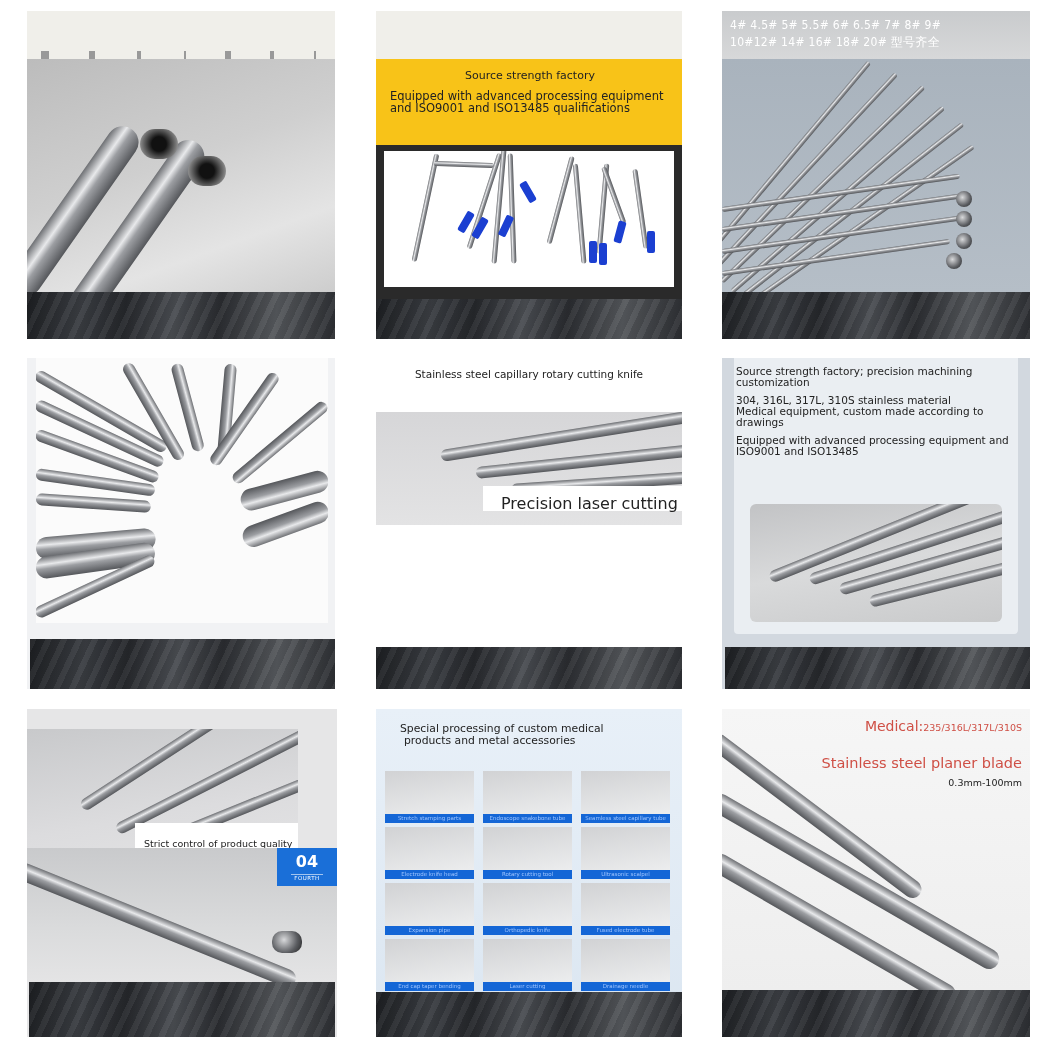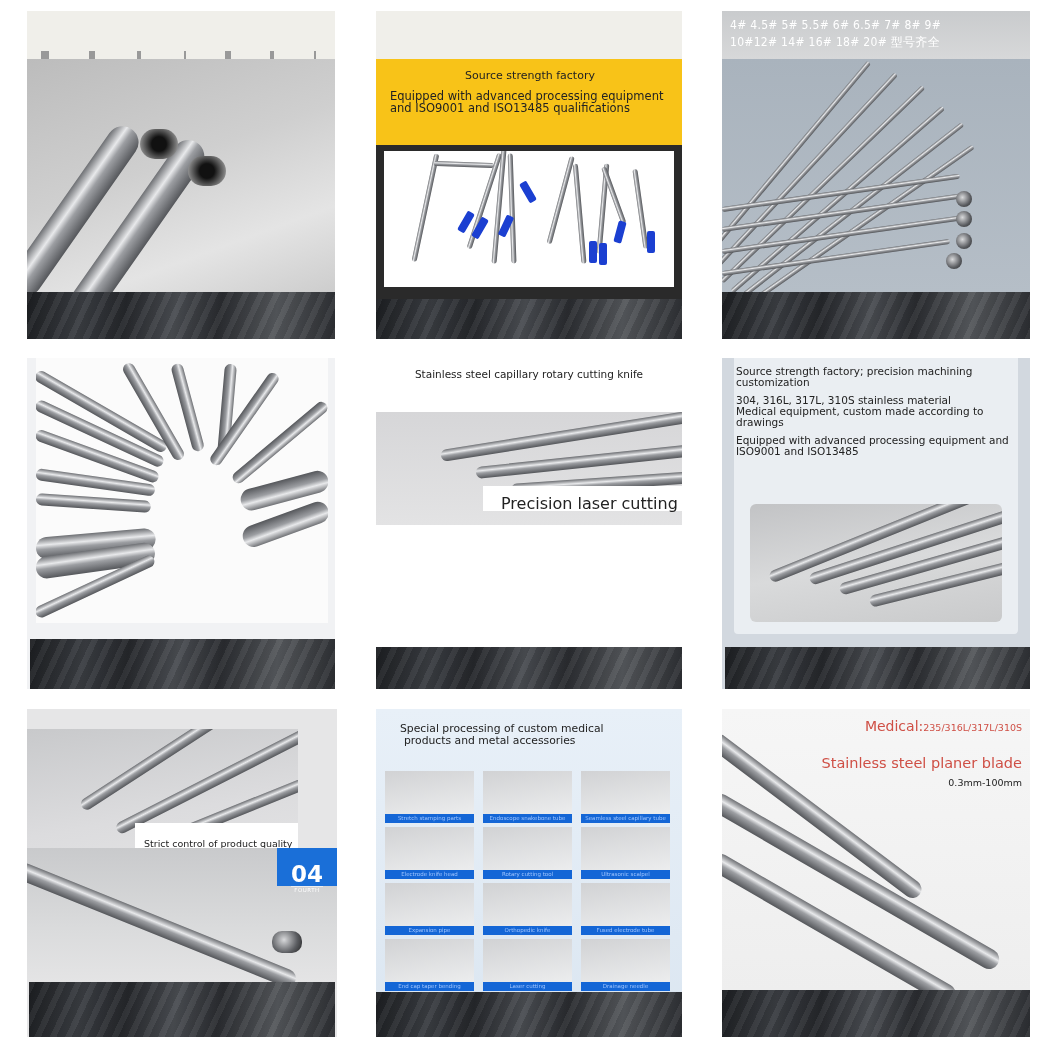--- a/index.html
+++ b/index.html
@@ -78,21 +78,21 @@
     background: linear-gradient(170deg,#c2c3c5,#d9dadb 50%,#c9cacb); overflow: hidden; }
   #c6 .dark-band { height: 42px; left: 3px; right: 0; }
 
   
   #c7 { left: 27px; top: 709px; width: 310px; height: 328px; background: #e6e6e7; }
   #c7 .p1 { position: absolute; left: 0; top: 0; width: 271px; height: 134px; background: linear-gradient(170deg,#c8c9cb,#dcdcde 60%,#e3e3e4); overflow: hidden; margin-top: 20px; }
   #c7 .lab1 { position: absolute; left: 108px; top: 94px; width: 202px; height: 40px; background: #fff; font-size: 9.5px; color: #222; padding: 15px 0 0 9px; }
   #c7 .p2 { position: absolute; left: 0; top: 139px; width: 310px; height: 134px; background: linear-gradient(180deg,#c9cacc,#dadbdc 60%,#e4e4e5); overflow: hidden; }
   #c7 .lab2 { position: absolute; left: 0; top: 94px; width: 193px; height: 40px; background: #fff; font-size: 9.5px; color: #222; padding: 14px 0 0 7px; }
   #c7 .badge { position: absolute; right: 0; top: 0; width: 60px; height: 38px; background: #1a6fd8; color: #fff; text-align: center; }
-  #c7 .badge-num { font-size: 23px; font-weight: bold; line-height: 24px; padding-top: 14px; }
+  #c7 .badge-num { font-size: 16px; font-weight: bold; line-height: 24px; padding-top: 2px; }
   #c7 .badge-sub { font-size: 5.5px; letter-spacing: 0.5px; border-top: 1px solid rgba(255,255,255,0.6); margin: 0 14px; }
   #c7 .dark-band { height: 55px; left: 2px; right: 2px; }
 
   
   #c8 { left: 376px; top: 709px; width: 306px; height: 328px; background: linear-gradient(180deg,#e8f0f8,#dbe6f1); }
   #c8 .title { position: absolute; left: 24px; top: 14px; font-size: 10.8px; color: #222; line-height: 12px; }
   #c8 .grid { position: absolute; left: 9px; top: 62px; width: 290px; display: grid; grid-template-columns: repeat(3, 89px); grid-column-gap: 9px; grid-row-gap: 13px; }
   #c8 .tile { position: relative; height: 43px; background: linear-gradient(170deg,#d1d2d4,#ecedee); }
   #c8 .tile-label { position: absolute; left: 0; right: 0; bottom: -9px; height: 9px; background: #1466d6; color: #9ec4ff; font-size: 5.5px; text-align: center; line-height: 9px; white-space: nowrap; overflow: hidden; }
   #c8 .dark-band { height: 45px; }

